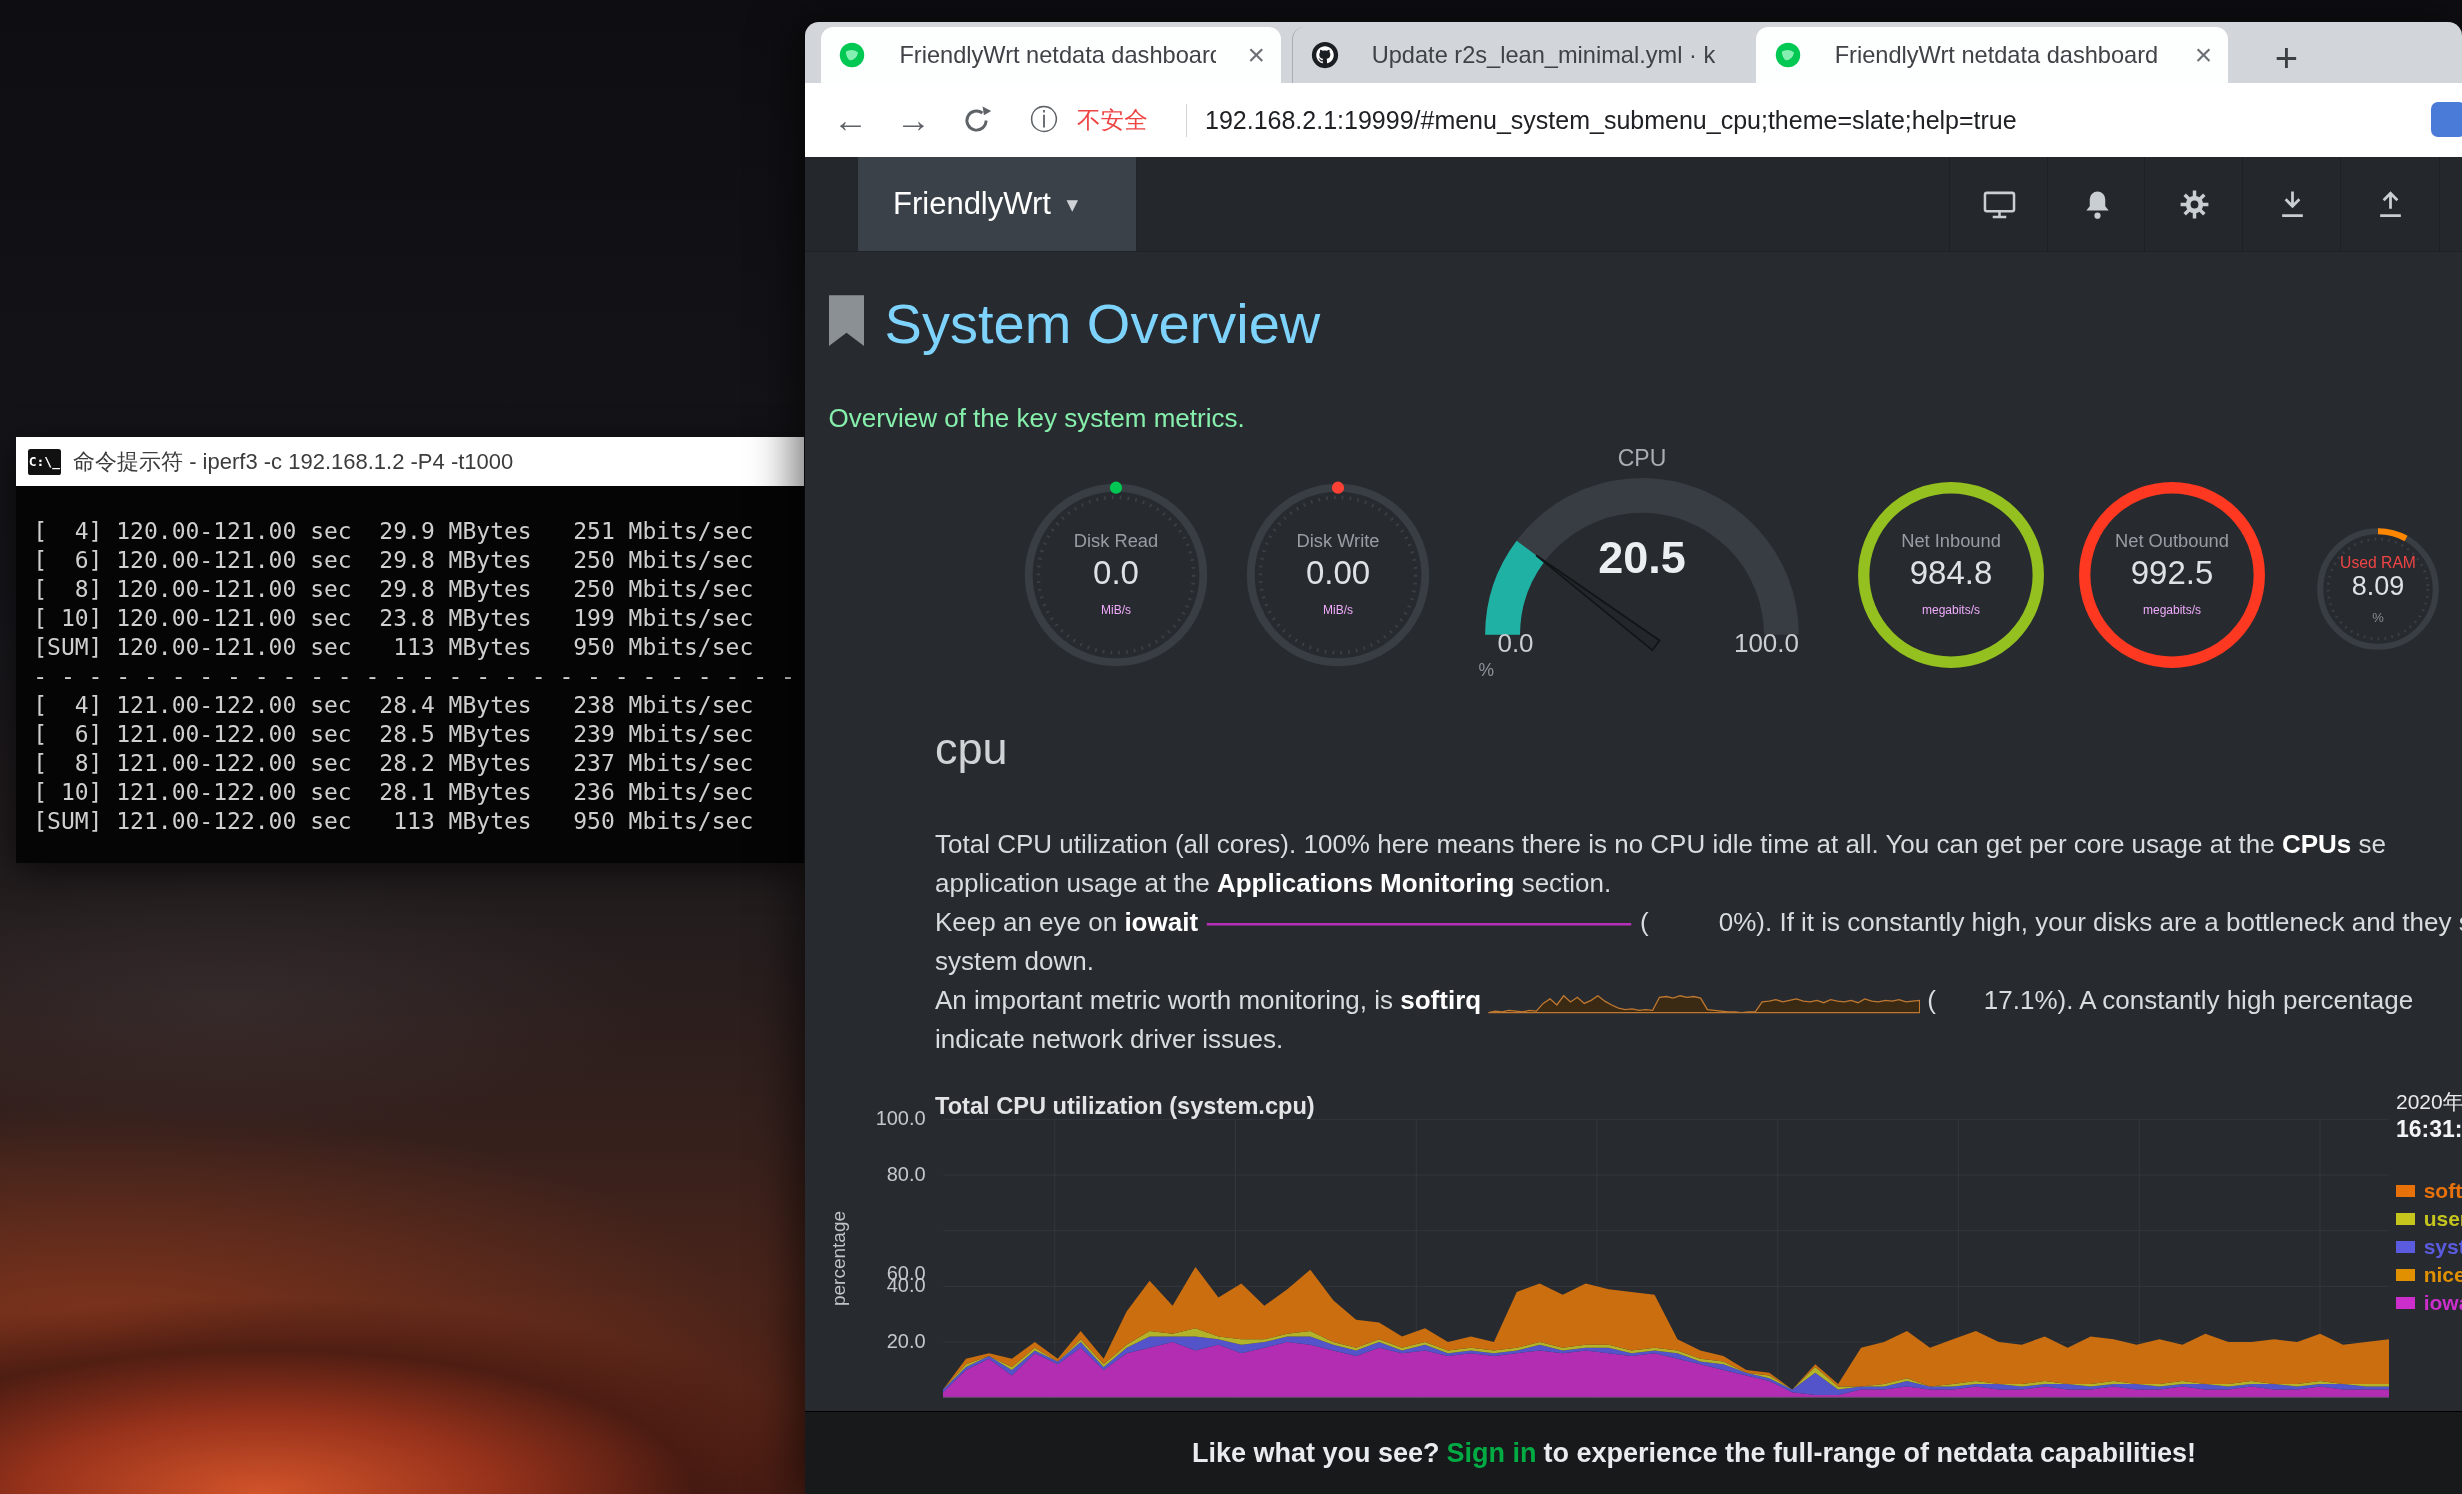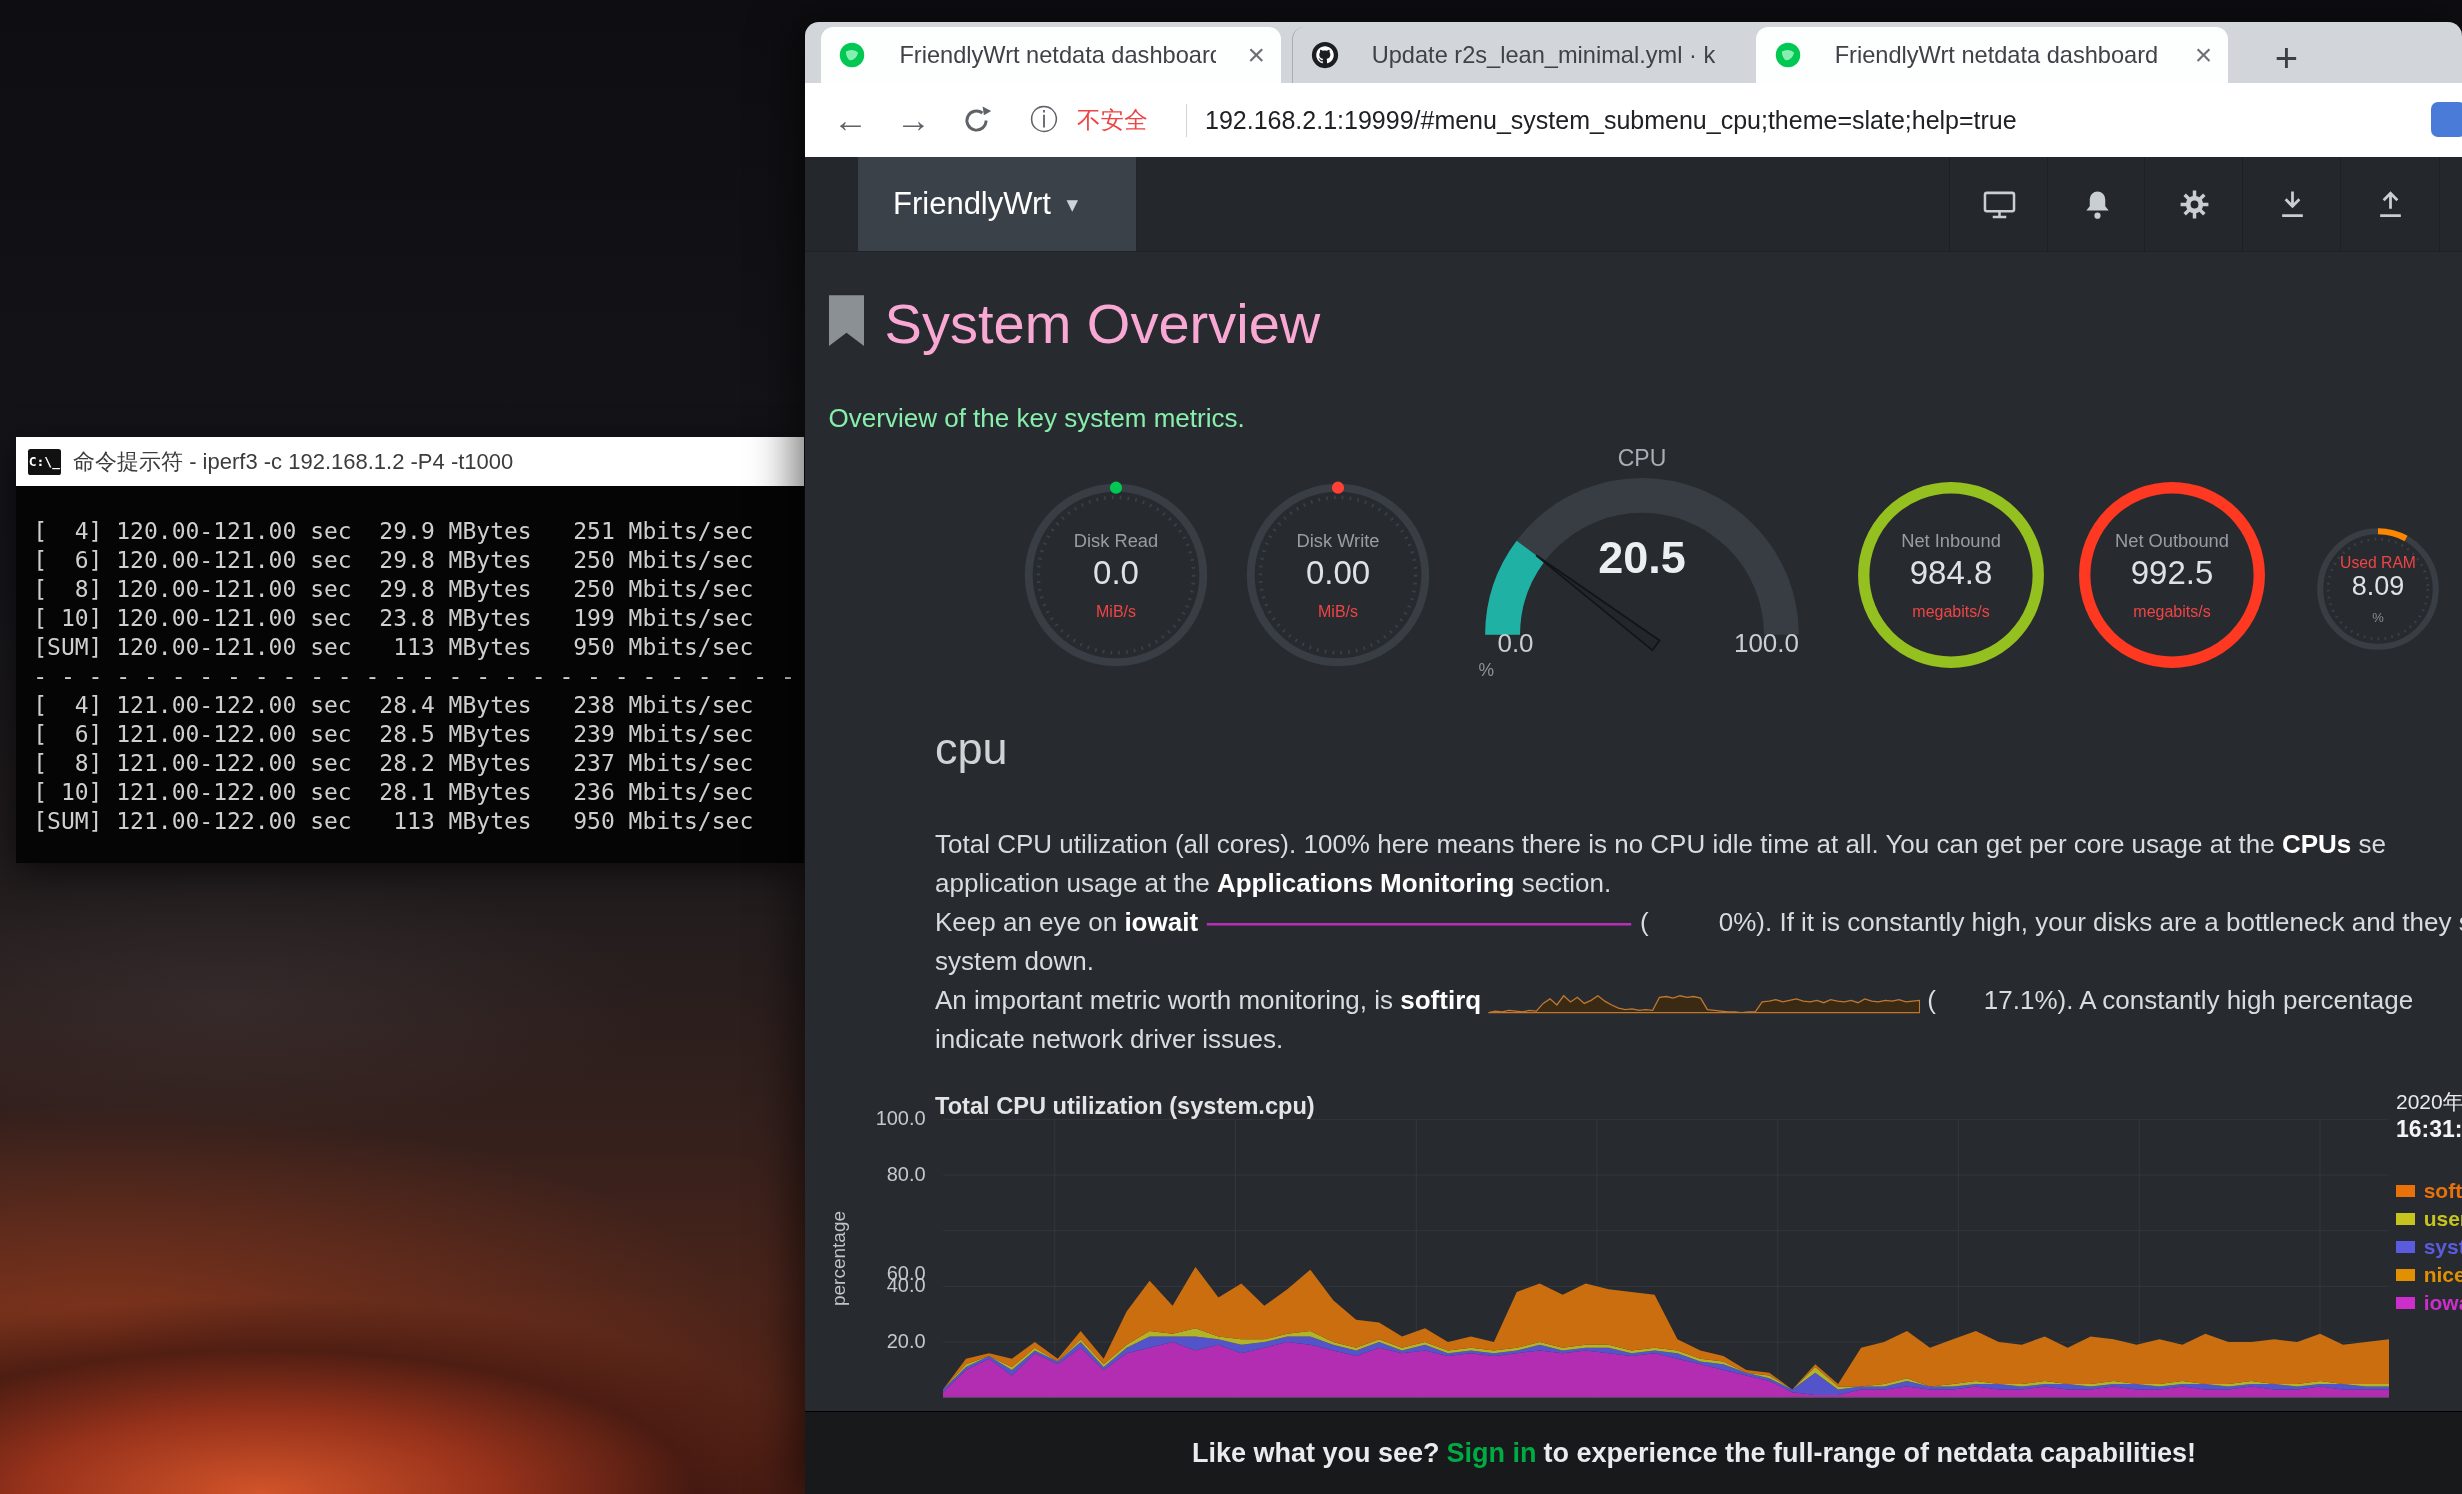--- a/index.html
+++ b/index.html
@@ -56,27 +56,27 @@
   .nd-navbar{position:absolute;left:0;top:0;right:0;height:94px;background:#24282c;
     border-bottom:0.9px solid #1f2327;}
   .nd-brand{position:absolute;left:52px;top:0;width:280px;height:94px;background:#3b4148;
     border-left:0.9px solid #22262a;border-right:0.9px solid #22262a;display:flex;align-items:center;
     padding-left:35px;box-sizing:border-box;color:#ffffff;font-size:31px;}
   .nd-brand .caret{margin-left:15.7px;font-size:23px;color:#cfd3d7;}
   .nd-iconcell{position:absolute;top:0;width:98px;height:94px;border-left:0.9px solid #1d2125;
     display:flex;align-items:center;justify-content:center;}
   .nd-iconcell:last-of-type{border-right:0.9px solid #1d2125;}
   .page-head{position:absolute;left:23.6px;top:138px;display:flex;align-items:flex-start;gap:21px;}
-  .page-head h1{margin:0;font-size:56px;font-weight:400;color:#f9a8d4;line-height:1.05;}
+  .page-head h1{margin:0;font-size:56px;font-weight:400;color:#7dd3fc;line-height:1.05;}
   .page-sub{position:absolute;left:23.6px;top:246px;font-size:26px;color:#86efac;}
   
   .epc{position:absolute;width:192px;height:192px;}
   .epc .g-label{position:absolute;left:0;top:51px;width:100%;text-align:center;font-size:18.3px;color:#979da3;}
   .epc .g-value{position:absolute;left:0;top:75px;width:100%;text-align:center;font-size:33px;color:#dfe2e5;}
-  .epc .g-unit{position:absolute;left:0;top:124px;width:100%;text-align:center;font-size:16px;color:#ef4444;}
+  .epc .g-unit{position:absolute;left:0;top:124px;width:100%;text-align:center;font-size:12px;color:#f0abfc;}
   .ram{position:absolute;width:140px;height:140px;}
   .ram .g-label{position:absolute;left:0;top:35px;width:100%;text-align:center;font-size:15.7px;color:#ef4444;}
   .ram .g-value{position:absolute;left:0;top:52px;width:100%;text-align:center;font-size:27px;color:#dfe2e5;}
   .ram .g-unit{position:absolute;left:0;top:91px;width:100%;text-align:center;font-size:13px;color:#878d93;}
   .cpu-gauge{position:absolute;left:671px;top:288px;width:332px;height:236px;}
   .cpu-gauge .g-title{position:absolute;left:0;top:0;width:100%;text-align:center;font-size:23px;color:#a9aeb4;}
   .cpu-gauge svg{position:absolute;left:0;top:33px;}
   .cpu-gauge .g-bigval{position:absolute;left:0;top:87px;width:100%;text-align:center;
     font-size:45px;font-weight:bold;color:#eceff1;}
   .cpu-gauge .g-min{position:absolute;left:0;top:183px;width:79px;text-align:center;font-size:26px;color:#c9ced2;}

